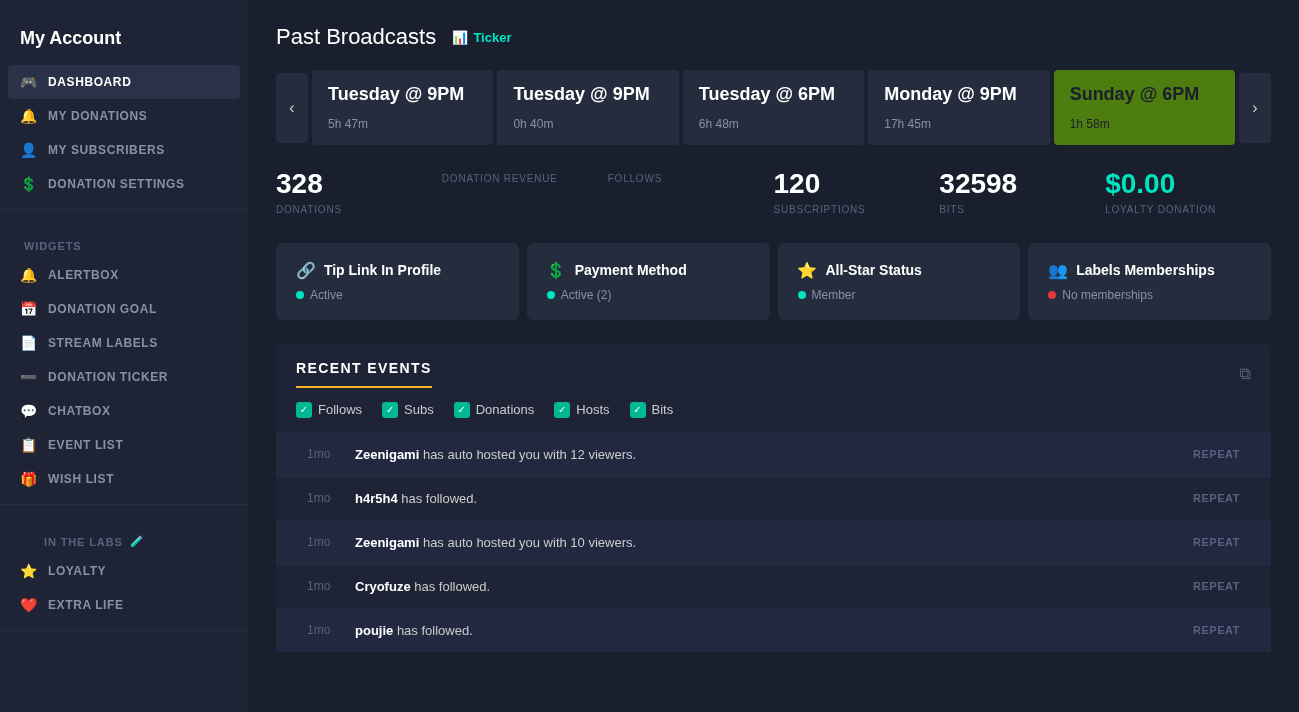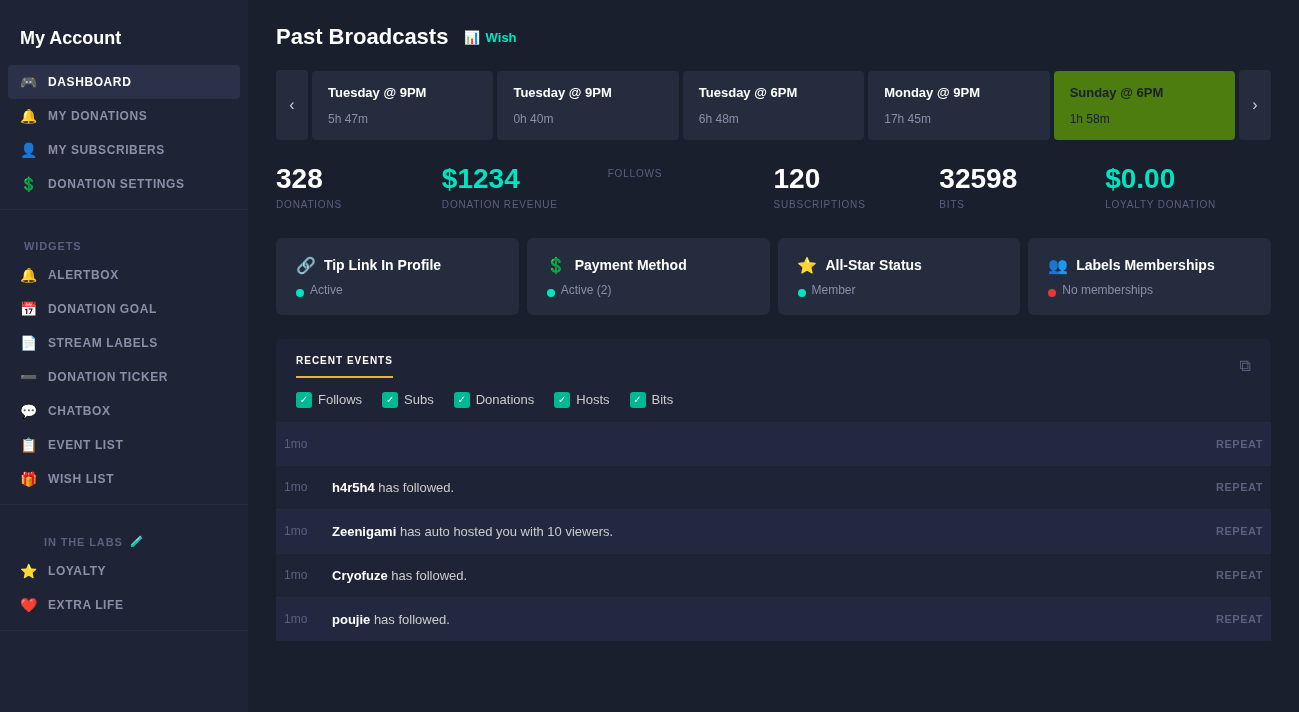--- a/index.html
+++ b/index.html
@@ -78,21 +78,21 @@
 
     
     .page-header {
       display: flex;
       align-items: center;
       gap: 16px;
       margin-bottom: 20px;
     }
     .page-title {
       font-size: 22px;
-      font-weight: bold;
+      font-weight: normal;
       color: #fff;
     }
     .stats-link {
       display: flex;
       align-items: center;
       gap: 5px;
       color: #00e5c0;
       font-size: 13px;
       font-weight: 600;
       cursor: pointer;
@@ -129,40 +129,39 @@
       flex: 1;
       background: #252c3d;
       border-radius: 4px;
       padding: 14px 16px;
       cursor: pointer;
     }
     .broadcast-card.active-card {
       background: #4d7c0f;
     }
     .broadcast-card-time {
-      font-size: 13px;
+      font-size: 18px;
       font-weight: 600;
       color: #fff;
       margin-bottom: 12px;
     }
     .broadcast-card.active-card .broadcast-card-time,
     .broadcast-card.active-card .broadcast-card-duration {
       color: #1a1f2e;
     }
     .broadcast-card-duration {
       font-size: 12px;
       color: #8a8fa8;
     }
 
     
     .stats-row {
       display: flex;
       gap: 0;
       margin-bottom: 28px;
-      justify-content: flex-end;
     }
     .stat-item {
       flex: 1;
       text-align: left;
       padding: 0 16px 0 0;
     }
     .stat-value {
       font-size: 28px;
       font-weight: bold;
       color: #fff;
@@ -195,21 +194,21 @@
       align-items: center;
       gap: 8px;
       font-size: 14px;
       font-weight: 600;
       color: #fff;
       margin-bottom: 8px;
     }
     .widget-card-icon { font-size: 16px; color: #8a8fa8; }
     .widget-card-status {
       display: flex;
-      align-items: flex-end;
+      align-items: center;
       gap: 6px;
       font-size: 12px;
       color: #8a8fa8;
     }
     .status-dot {
       width: 8px;
       height: 8px;
       border-radius: 50%;
       display: inline-block;
     }
@@ -222,21 +221,21 @@
       border-radius: 6px;
       padding: 0;
     }
     .recent-events-header {
       display: flex;
       align-items: center;
       justify-content: space-between;
       padding: 16px 20px 0 20px;
     }
     .recent-events-title {
-      font-size: 10px;
+      font-size: 14px;
       font-weight: 700;
       color: #fff;
       text-transform: uppercase;
       letter-spacing: 0.1em;
       border-bottom: 2px solid #f0b429;
       padding-bottom: 10px;
     }
     .copy-icon {
       color: #5a6080;
       cursor: pointer;
@@ -268,24 +267,23 @@
       justify-content: center;
       color: #fff;
       font-size: 10px;
       flex-shrink: 0;
     }
 
     
     .event-row {
       display: flex;
       align-items: center;
-      padding: 14px 8px;
+      padding: 14px 31px;
       border-bottom: 1px solid #252c3d;
       gap: 16px;
-      justify-content: space-between;
     }
     .event-row:last-child { border-bottom: none; }
     .event-row:nth-child(odd) { background: #222840; }
     .event-time {
       color: #5a6080;
       font-size: 12px;
       min-width: 32px;
     }
     .event-text {
       flex: 1;
@@ -377,21 +375,21 @@
     </div>
   </div>
 </aside>
 
 <main class="main">
 
   <div class="page-header">
     <h1 class="page-title">Past Broadcasts</h1>
     <div class="stats-link">
       <span>📊</span>
-      <span>Wish</span>
+      <span>Ticker</span>
     </div>
   </div>
 
   <div class="broadcast-nav">
     <button class="nav-arrow">‹</button>
     <div class="broadcast-items">
       <div class="broadcast-card">
         <div class="broadcast-card-time">Tuesday @ 9PM</div>
         <div class="broadcast-card-duration">5h 47m</div>
       </div>
@@ -414,21 +412,20 @@
     </div>
     <button class="nav-arrow">›</button>
   </div>
 
   <div class="stats-row">
     <div class="stat-item">
       <div class="stat-value">328</div>
       <div class="stat-label">Donations</div>
     </div>
     <div class="stat-item">
-      <div class="stat-value teal">$1234</div>
       <div class="stat-label">Donation Revenue</div>
     </div>
     <div class="stat-item">
       <div class="stat-label">Follows</div>
     </div>
     <div class="stat-item">
       <div class="stat-value">120</div>
       <div class="stat-label">Subscriptions</div>
     </div>
     <div class="stat-item">
@@ -509,20 +506,23 @@
       </div>
       <div class="filter-item">
         <div class="filter-checkbox">✓</div>
         <span>Bits</span>
       </div>
     </div>
 
     <div>
       <div class="event-row">
         <span class="event-time">1mo</span>
+        <span class="event-text">
+          <span class="event-user">Zeenigami</span><span> has auto hosted you with 12 viewers.</span>
+        </span>
         <span class="event-repeat">REPEAT</span>
       </div>
       <div class="event-row">
         <span class="event-time">1mo</span>
         <span class="event-text">
           <span class="event-user">h4r5h4</span><span> has followed.</span>
         </span>
         <span class="event-repeat">REPEAT</span>
       </div>
       <div class="event-row">

